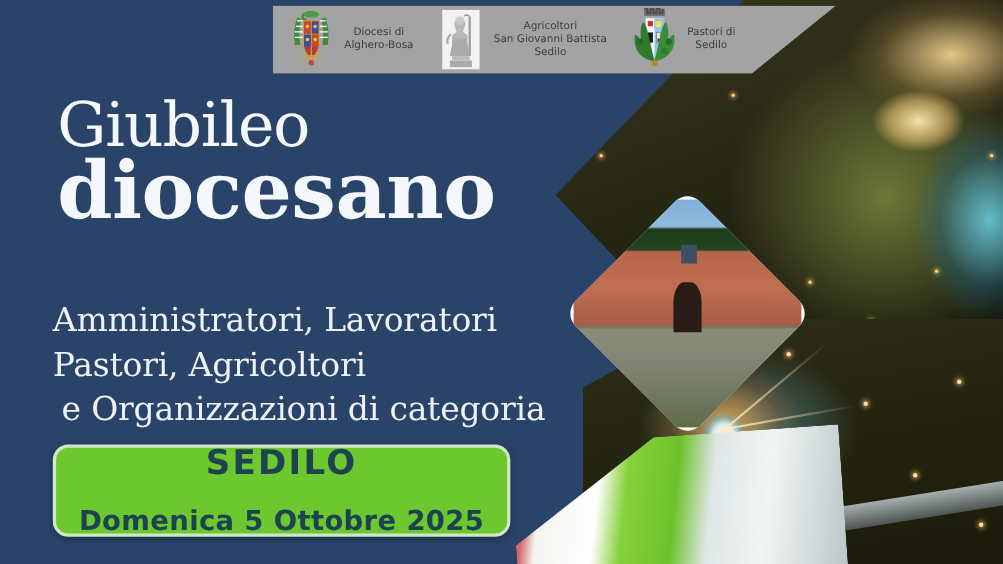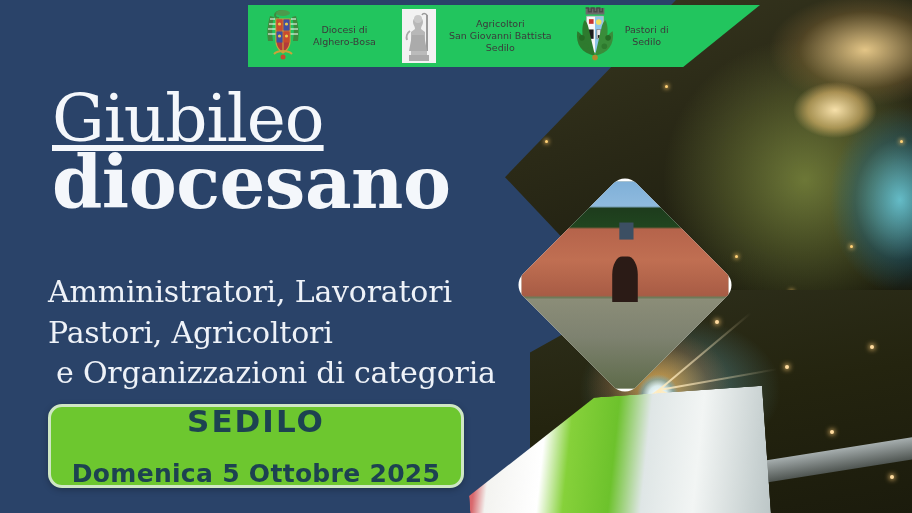--- a/index.html
+++ b/index.html
@@ -106,21 +106,21 @@
   }
   .church-win {
     position:absolute; left:47%; top:20%; width:7%; height:8%;
     background:#3c4f63;
   }
 
   
   .logo-banner {
     position:absolute;
     left:248px; top:5px; width:512px; height:62px;
-    background:#22c55e;
+    background:#a3a3a3;
     display:flex; align-items:center;
     clip-path:polygon(0 0, 100% 0, 85% 100%, 0 100%);
     padding-left:12px;
     z-index:5;
   }
   .logo-group { display:flex; align-items:center; gap:7px; }
   .logo-group + .logo-group { margin-left:20px; }
   .logo-text {
     font-family:"DejaVu Sans", sans-serif;
     font-size:9.5px; line-height:1.25; color:#3b3b3b;
@@ -128,22 +128,22 @@
   }
   .crest { width:46px; height:58px; flex:none; }
 
   
   .headline {
     position:absolute; left:52px; top:88px;
     z-index:6; color:#f3f6fb;
   }
   .title-1 {
     font-family:"DejaVu Serif", serif;
-    font-size:66px; line-height:.95; font-weight:400;
-    letter-spacing:-1px; color:#f4f7fb;text-decoration:underline;
+    font-size:56px; line-height:.95; font-weight:400;
+    letter-spacing:-1px; color:#f4f7fb;
   }
   .title-2 {
     font-family:"DejaVu Serif", serif;
     font-size:72px; line-height:1.05; font-weight:700;
     letter-spacing:-.5px; color:#f4f7fb; margin-top:-6px;
   }
   .subtitle {
     position:absolute; left:48px; top:272px; z-index:6;
     font-family:"DejaVu Serif", serif;
     font-size:30px; line-height:1.35; color:#eef2f8;

